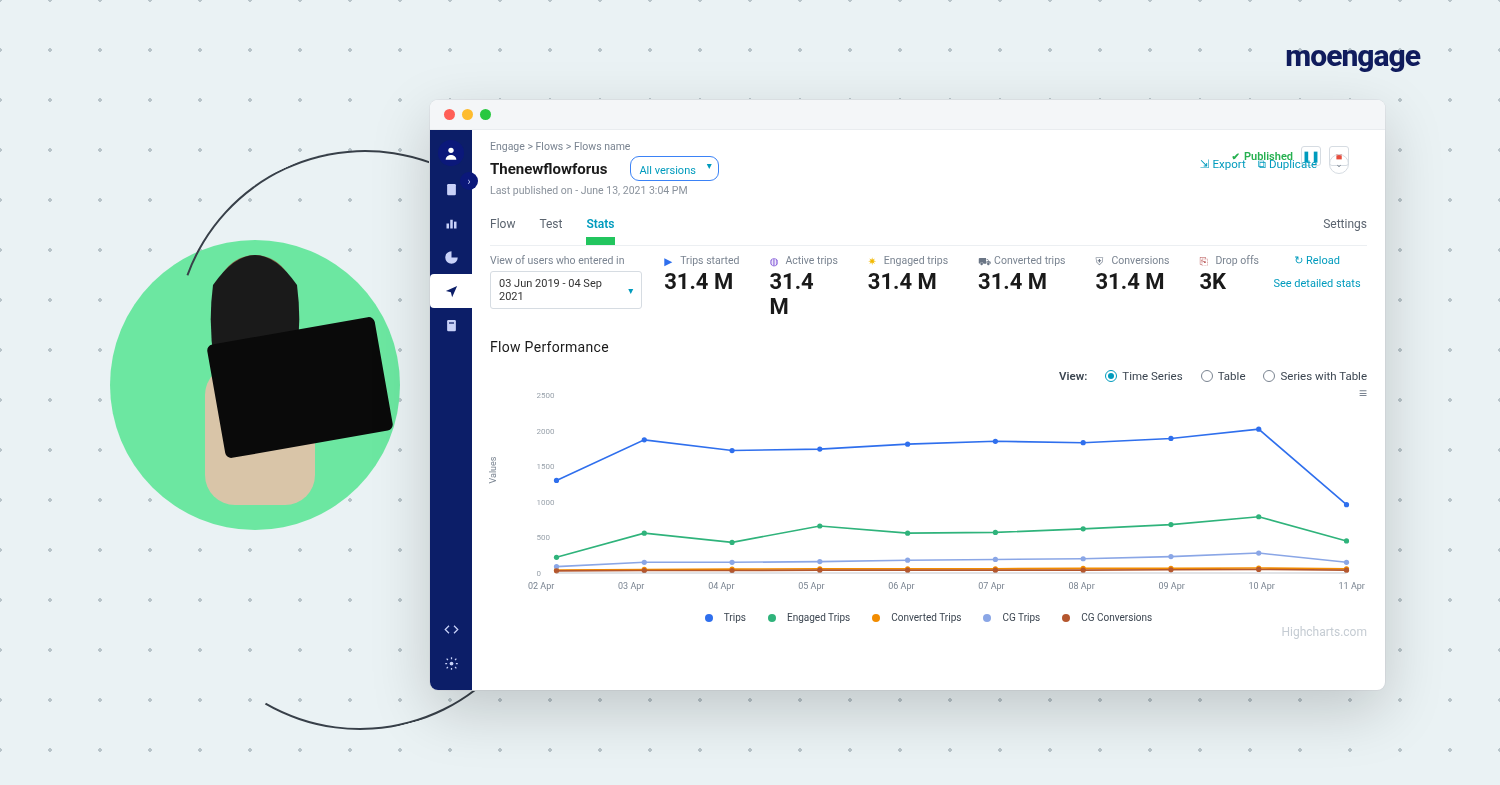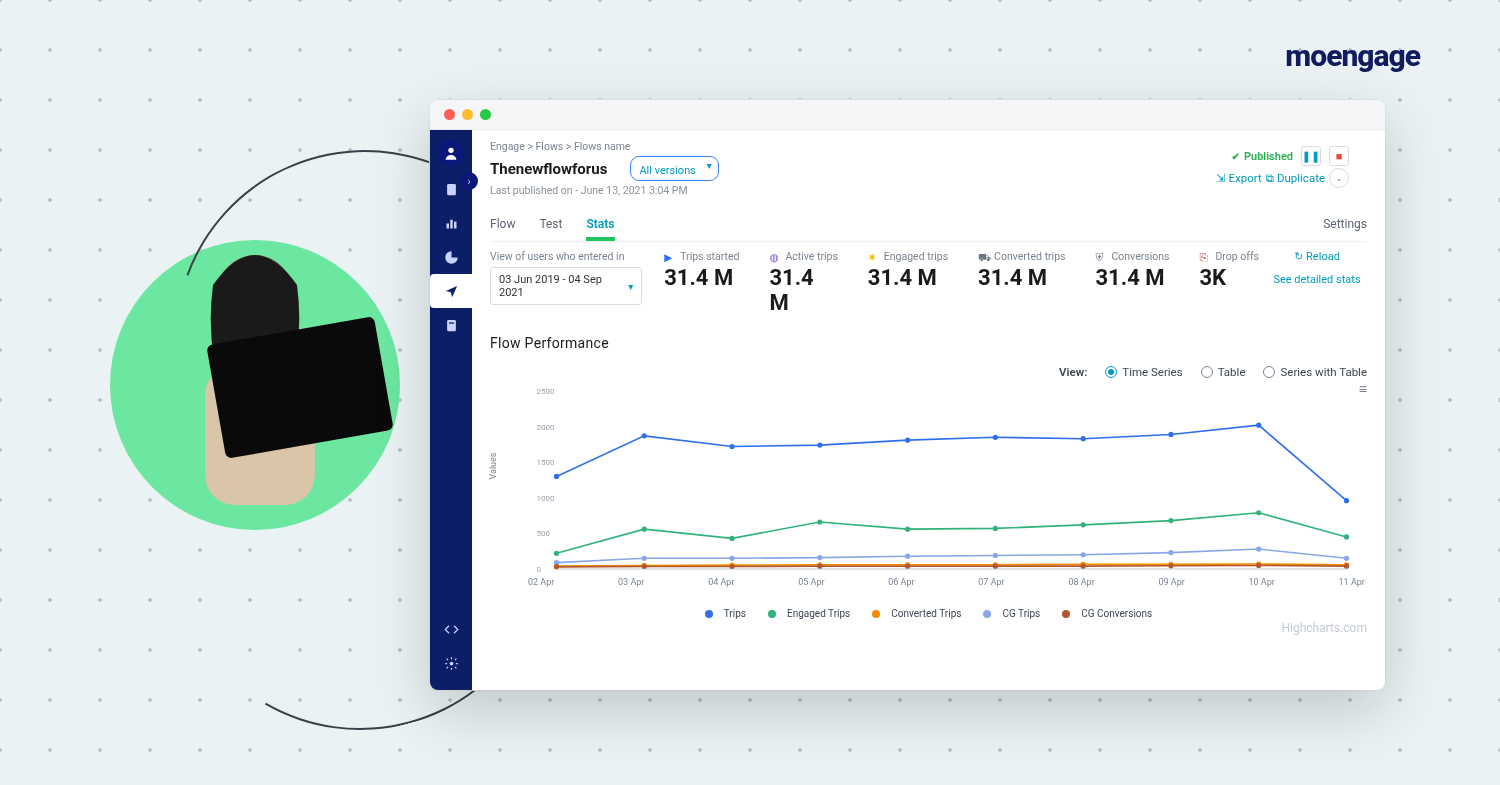--- a/index.html
+++ b/index.html
@@ -40,28 +40,28 @@
   .title-row h1 { font-size:15px; font-weight:700; color:#1a1a1a; }
   .ver-dd { border:1px solid #3b82f6; border-radius:9px; padding:7px 22px 3px 8px; font-size:11px; color:#009bbd; position:relative; }
   .ver-dd::after { content:"▾"; position:absolute; right:6px; top:3px; color:#009bbd; font-size:10px;}
   .pub-row { position:absolute; right:18px; top:6px; display:flex; align-items:center; gap:8px; font-size:11px;}
   .header-wrap { position:relative; }
   .pub-badge { color:#26b050; font-weight:600;}
   .pub-badge::before { content:"✔"; margin-right:4px; font-size:10px;}
   .sqbtn { width:20px; height:20px; border:1px solid #d6dce2; border-radius:3px; display:flex;align-items:center;justify-content:center; font-size:11px; cursor:pointer;}
   .sqbtn.pause{color:#009bbd;} .sqbtn.stop{color:#e74c3c;}
   .meta-line { font-size:10.5px; color:#8a929c; margin-top:3px;}
-  .act-row { position:absolute; right:18px; top:28px; display:flex; gap:4px; font-size:11.5px; color:#009bbd; align-items:center;}
+  .act-row { position:absolute; right:18px; top:14px; display:flex; gap:12px; font-size:11.5px; color:#009bbd; align-items:center;}
   .act-row .chev-btn{ width:20px;height:20px;border:1px solid #d6dce2;border-radius:50%;display:flex;align-items:center;justify-content:center;color:#7a8491;font-size:9px;}
   .act-row span{cursor:pointer;}
   .act-row .ico{margin-right:3px;}
 
   .tabs { display:flex; gap:24px; font-size:12px; color:#5c6570; border-bottom:1px solid #eceff2; margin-top:14px; }
   .tabs .tab { padding:6px 0; cursor:pointer; }
-  .tabs .tab.active { color:#009bbd; border-bottom:4px solid #22c55e; font-weight:600;}
+  .tabs .tab.active { color:#009bbd; border-bottom:8px solid #22c55e; font-weight:600;}
   .tabs .spacer {flex:1;}
   .tabs .settings { color:#5c6570; font-size:12px; padding:6px 0;}
 
   .kpi-bar { display:flex; align-items:flex-start; margin-top:8px; gap:8px;}
   .date-block { width:170px; }
   .date-block .lbl{ font-size:10.5px; color:#7a8491; margin-bottom:4px;}
   .date-dd { border:1px solid #d6dce2; border-radius:3px; padding:5px 8px; font-size:11px; color:#333; display:flex; justify-content:space-between; align-items:center; cursor:pointer;}
   .date-dd .arrow{color:#009bbd; font-size:10px;}
   .kpis { flex:1; display:flex; gap:30px; padding-left:14px;}
   .kpi { }

